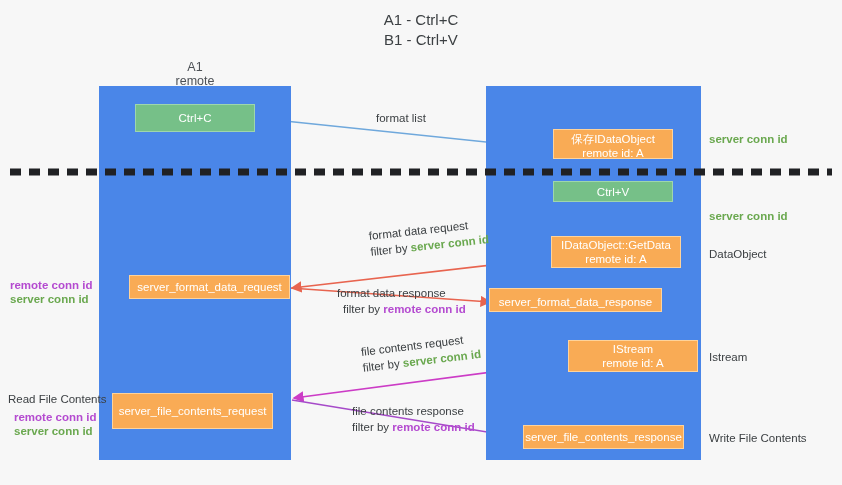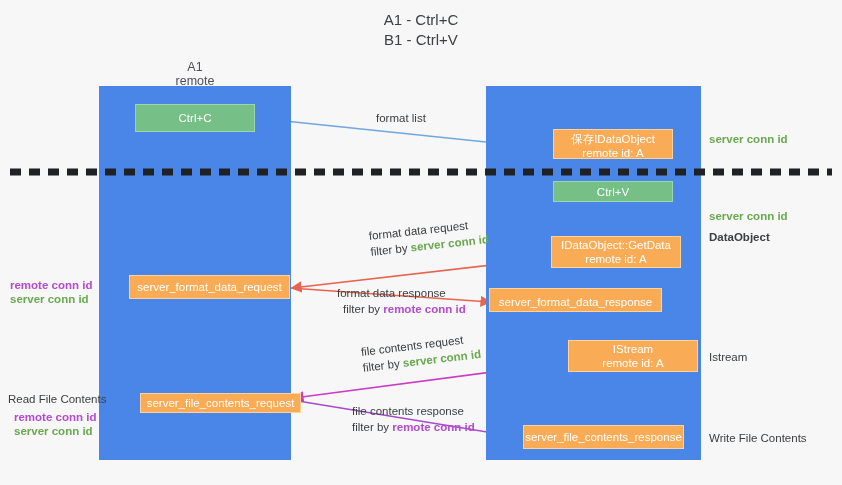--- a/index.html
+++ b/index.html
@@ -172,21 +172,21 @@
 
   <div class="box orange" style="left:489px; top:288px; width:173px; height:24px;justify-content:flex-end;">
     <span>server_format_data_response</span>
   </div>
 
   <div class="box orange" style="left:568px; top:340px; width:130px; height:32px;">
     <span>IStream</span>
     <span class="l2">remote id: A</span>
   </div>
 
-  <div class="box orange" style="left:140px; top:393px; width:161px; height:20px;">
+  <div class="box orange" style="left:112px; top:393px; width:161px; height:36px;">
     <span>server_file_contents_request</span>
   </div>
 
   <div class="box orange" style="left:523px; top:425px; width:161px; height:24px;">
     <span>server_file_contents_response</span>
   </div>
 
   <svg class="layer front" viewBox="0 0 842 485">
     <line x1="10" y1="172" x2="832" y2="172" stroke="#202124" stroke-width="7" stroke-dasharray="11 8"></line>
   </svg>
@@ -210,21 +210,21 @@
     <span class="row"><span>filter by </span><span class="green-t">server conn id</span></span>
   </div>
 
   <div class="arrow-label" style="left:352px; top:403px;">
     <span class="row">file contents response</span>
     <span class="row" style="padding-left:-4px;"><span>filter by </span><span class="purple-t">remote conn id</span></span>
   </div>
 
   <div class="side-label green-t" style="left:709px; top:132px;">server conn id</div>
   <div class="side-label green-t" style="left:709px; top:209px;">server conn id</div>
-  <div class="side-label plain" style="left:709px; top:230px;font-weight:bold;">DataObject</div>
+  <div class="side-label plain" style="left:709px; top:247px;">DataObject</div>
   <div class="side-label plain" style="left:709px; top:350px;">Istream</div>
   <div class="side-label plain" style="left:709px; top:431px;">Write File Contents</div>
 
   <div class="side-label purple-t" style="left:10px; top:278px;">remote conn id</div>
   <div class="side-label green-t" style="left:10px; top:292px;">server conn id</div>
 
   <div class="side-label plain" style="left:8px; top:392px;">Read File Contents</div>
   <div class="side-label purple-t" style="left:14px; top:410px;">remote conn id</div>
   <div class="side-label green-t" style="left:14px; top:424px;">server conn id</div>
 

